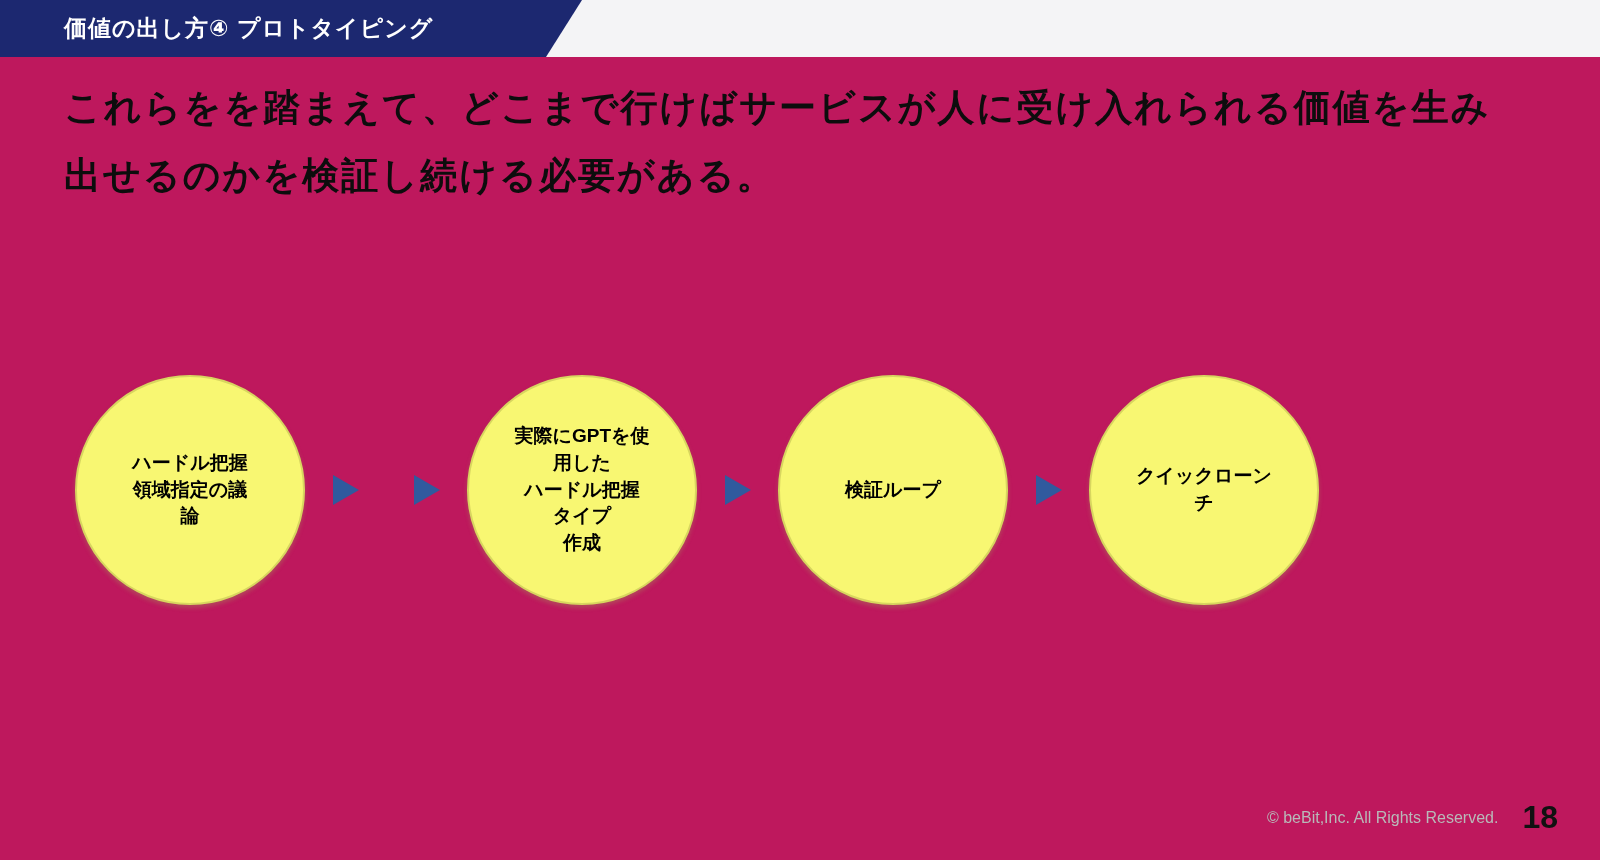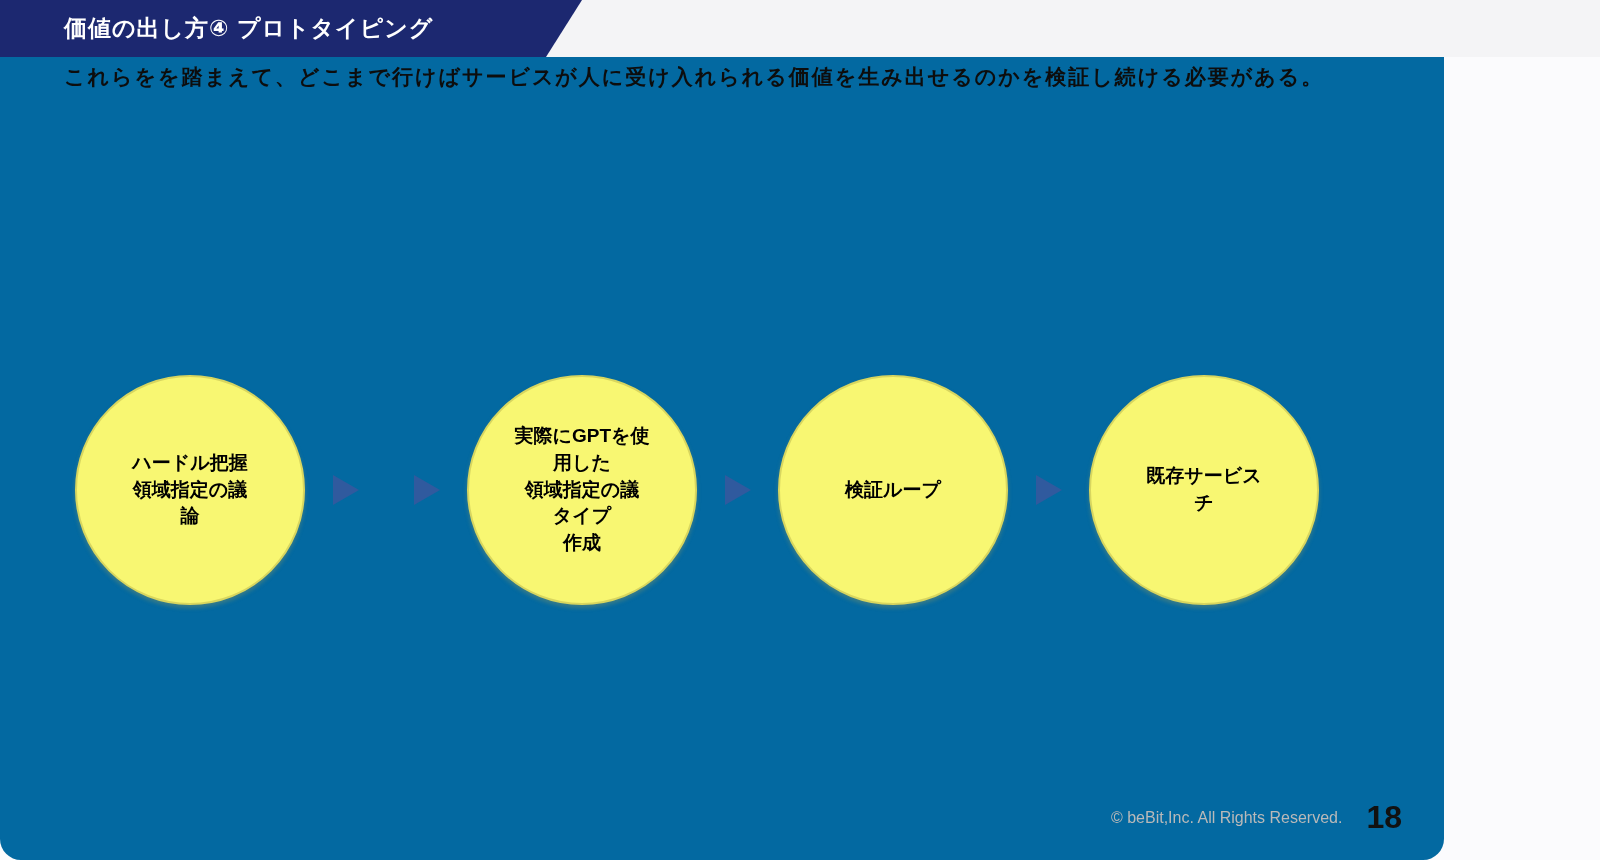--- a/index.html
+++ b/index.html
@@ -13,23 +13,22 @@
   }
   *{margin:0;padding:0;box-sizing:border-box;}
   html,body{width:1600px;height:860px;}
   body{
     font-family:"Liberation Sans","DejaVu Sans",sans-serif;
     background:#fbfbfd;
     overflow:hidden;
   }
   .slide{
     position:relative;
-    width:1444px;height:860px;
-    background:#0369a1;
-    border-radius:21px;
+    width:1600px;height:860px;
+    background:#be185d;
   }
   
   .top-strip{
     position:absolute;top:0;left:0;
     width:1600px;height:57px;
     background:#f4f4f6;
   }
   .banner{
     position:absolute;top:0;left:0;
     width:582px;height:57px;
@@ -40,24 +39,24 @@
   .banner-title{
     color:var(--title-text);
     font-size:23px;font-weight:700;
     letter-spacing:1px;
     padding-left:64px;
     white-space:nowrap;
   }
   
   .lead{
     position:absolute;
-    left:64px;top:58px;
+    left:64px;top:74px;
     width:1445px;
     color:var(--body-text);
-    font-size:21px;font-weight:700;
+    font-size:37px;font-weight:700;
     letter-spacing:2px;
     line-height:1.85;
   }
   
   .flow{
     position:absolute;
     left:75px;top:375px;
     width:1474px;
     display:flex;
     align-items:center;
@@ -130,39 +129,39 @@
     </div>
 
 
     <div class="arrow-cell">
       <span class="arrow"></span>
     </div>
 
     <div class="circle">
       <span class="circle-label">実際にGPTを使
 用した
-領域指定の議
+ハードル把握
 タイプ
 作成</span>
     </div>
 
     <div class="arrow-cell">
       <span class="arrow"></span>
     </div>
 
     <div class="circle">
       <span class="circle-label">検証ループ</span>
     </div>
 
     <div class="arrow-cell">
       <span class="arrow"></span>
     </div>
 
     <div class="circle">
-      <span class="circle-label">既存サービス
+      <span class="circle-label">クイックローン
 チ</span>
     </div>
 
   </div>
 
   <div class="footer">
     <span class="copyright">© beBit,Inc. All Rights Reserved.</span>
     <span class="page-num">18</span>
   </div>
 

